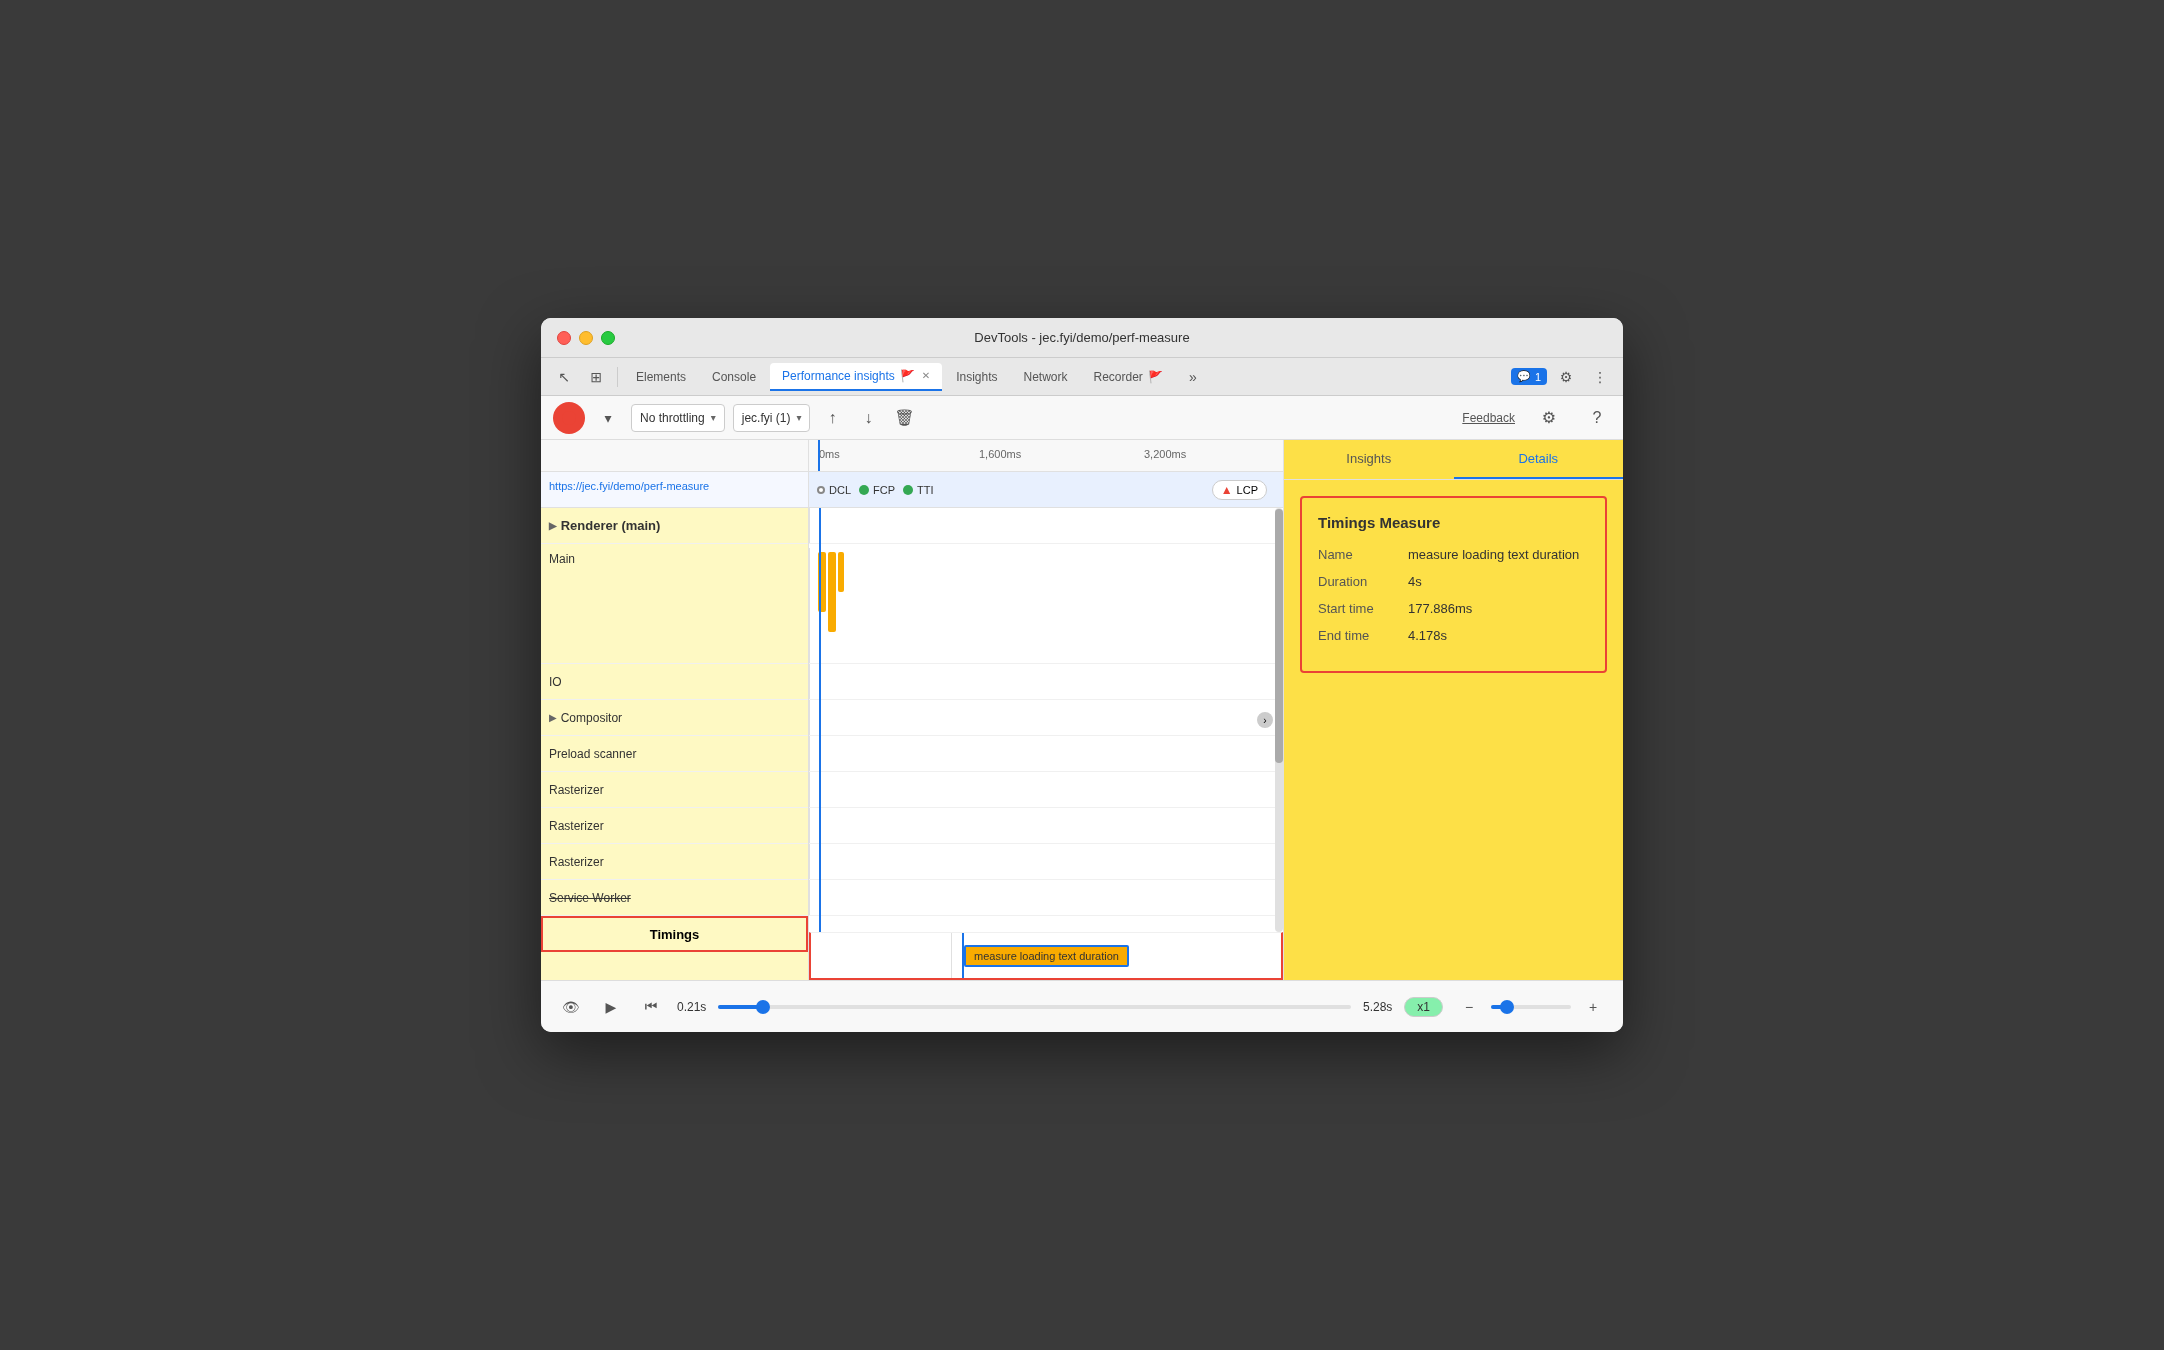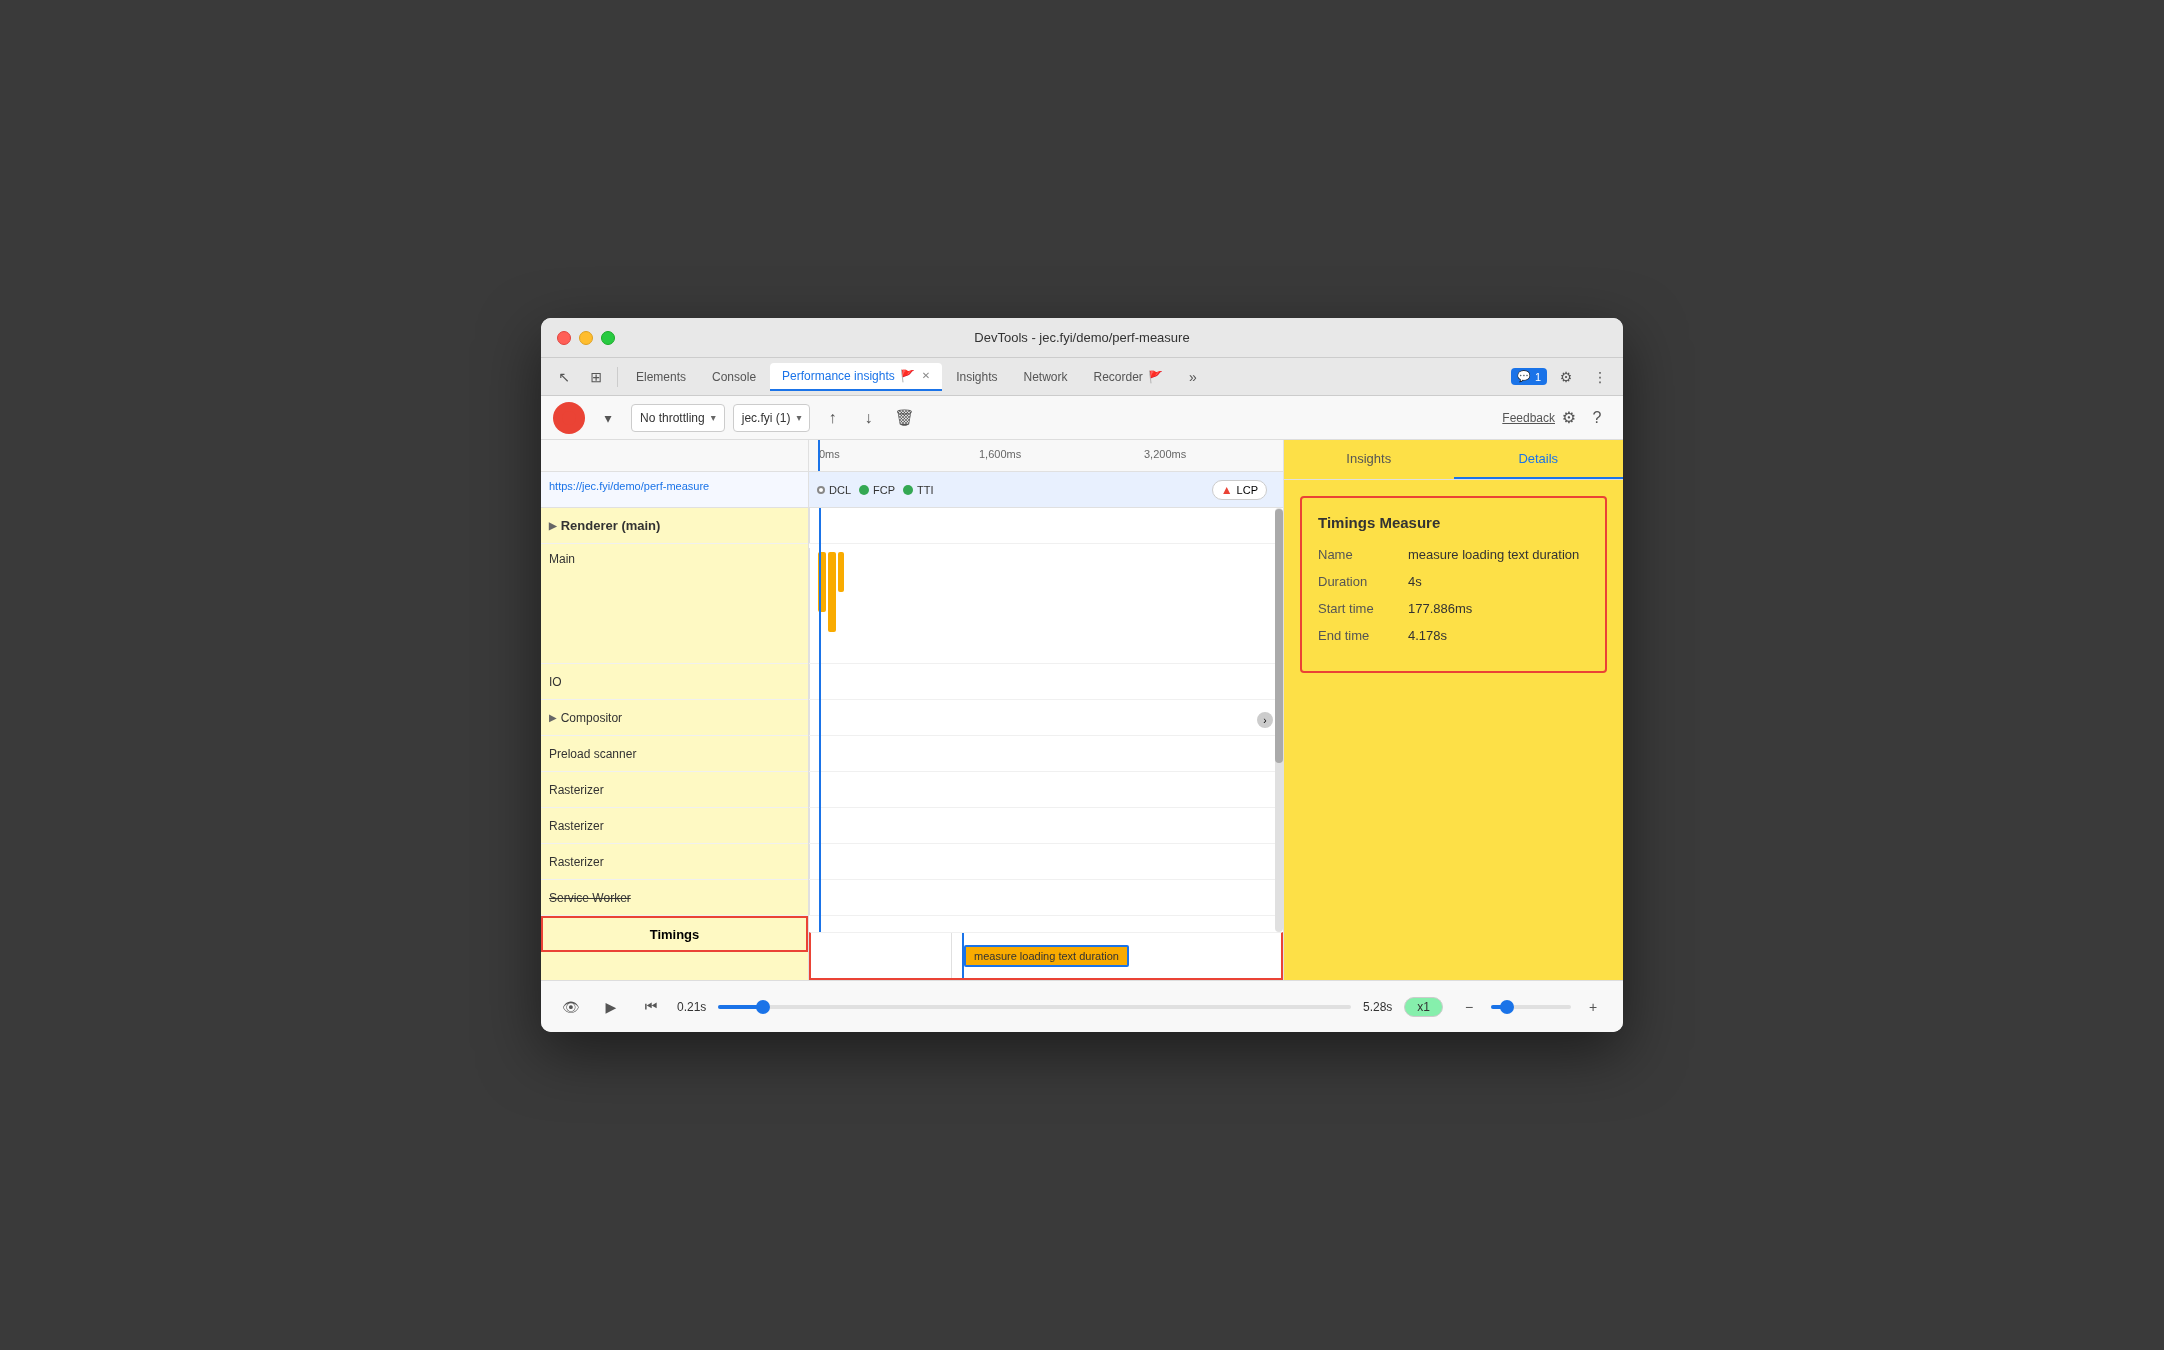--- a/index.html
+++ b/index.html
@@ -157,21 +157,21 @@
       align-items: center;
       justify-content: center;
       color: #555;
       cursor: pointer;
       font-size: 16px;
     }
     .toolbar-right {
       margin-left: auto;
       display: flex;
       align-items: center;
-      gap: 0;
+      gap: 20px;
       text-align: center;
     }
     .feedback-link {
       font-size: 12px;
       color: #555;
       text-decoration: underline;
       cursor: pointer;
     }
     
     .main-content {

